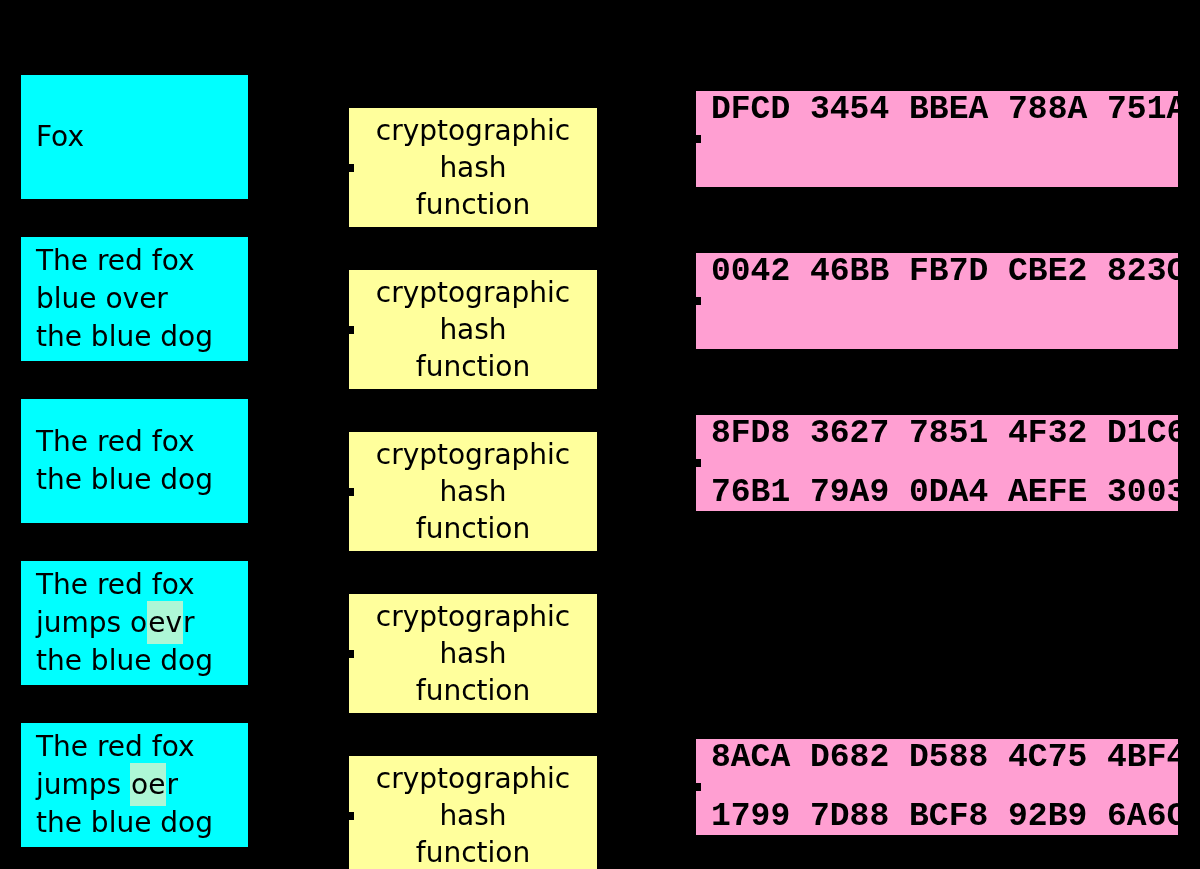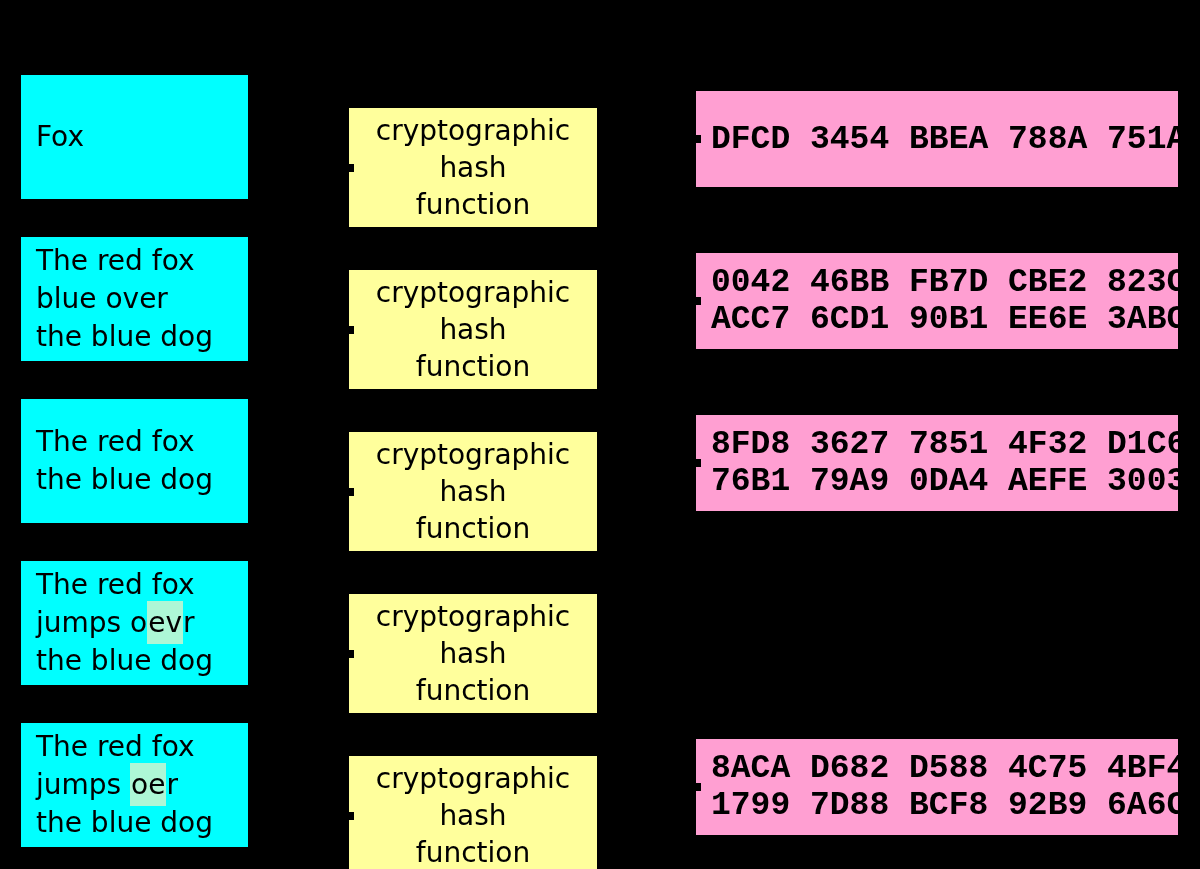--- a/index.html
+++ b/index.html
@@ -40,21 +40,21 @@
     font-size: 28px; line-height: 37px;
     box-sizing: border-box;
     margin-top: 29px;
   }
 
   .digest-box {
     position: absolute; left: 696px; top: 16px;
     width: 482px; height: 96px;
     background: #FF9FD2;
     color: #000;
-    display: flex; flex-direction: column; justify-content: center;
+    display: flex; flex-direction: column; justify-content: space-between;
     padding-left: 15px; box-sizing: border-box;
     font-family: "Liberation Mono", monospace;
     font-weight: bold;
     font-size: 33px; line-height: 37px;
     white-space: pre;
     overflow: hidden;
   }
 
   .notch {
     position: absolute; left: 0; top: 50%;
@@ -92,21 +92,20 @@
     </div>
     <div class="hash-box">
       <span class="notch"></span>
       <div>cryptographic</div>
       <div>hash</div>
       <div>function</div>
     </div>
     <div class="digest-box">
       <span class="notch"></span>
       <div>0042 46BB FB7D CBE2 823C</div>
-      <div>ACC7 6CD1 90B1 EE6E 3ABC</div>
     </div>
   </div>
 
   <div class="row" style="top:399px">
     <div class="input-box">
       <div class="iline"><span>The red fox</span><span class="hl"></span><span></span></div>
       <div class="iline"><span>the blue dog</span><span class="hl"></span><span></span></div>
     </div>
     <div class="hash-box">
       <span class="notch"></span>

